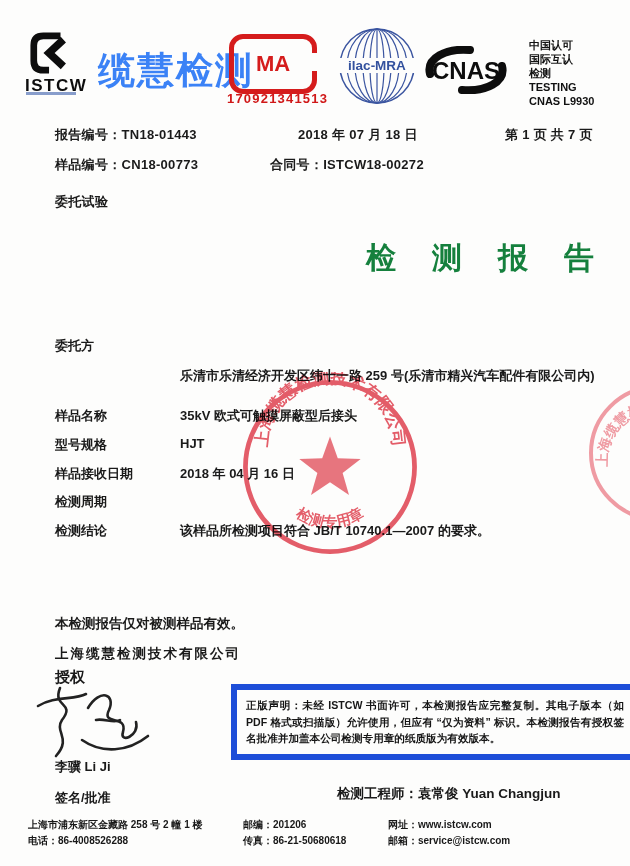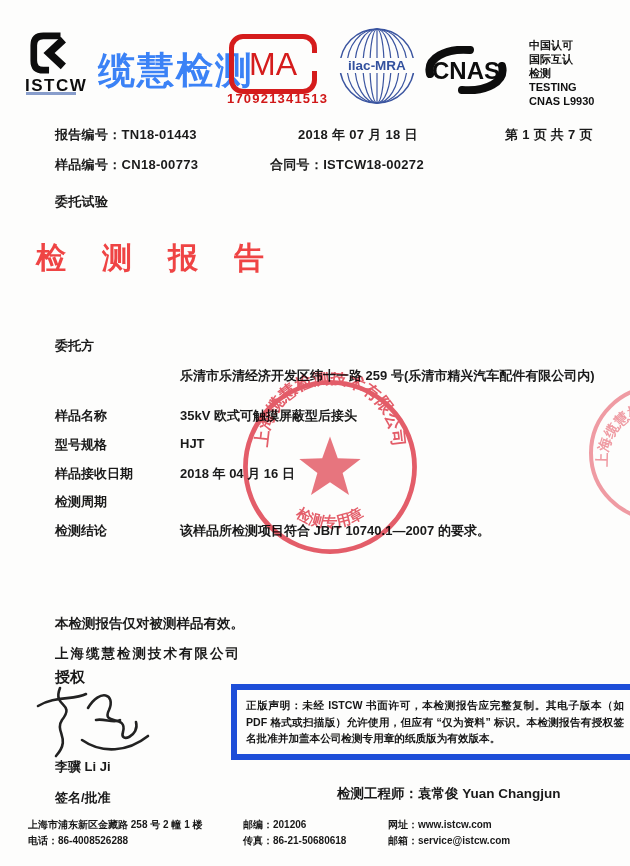--- a/index.html
+++ b/index.html
@@ -15,25 +15,25 @@
   .field-value{font-size:13px;font-weight:700;}
   
   .brand-name{font-size:37px;font-weight:900;letter-spacing:2px;color:#3b82f6;margin-left:24px;}
   .istcw-abbr{font-size:17px;font-weight:900;letter-spacing:1.5px;color:#0d0d0d;}
   .istcw-tagline{width:50px;height:3px;background:#4a6ab0;opacity:.65;}
   .cma-box{
     width:78px;height:50px;border:5px solid #d51c1c;border-radius:14px;
     display:flex;align-items:center;justify-content:center;position:relative;background:transparent;
   }
   .cma-box::after{content:"";position:absolute;right:-6px;top:14px;width:11px;height:18px;background:#fdfdfc;}
-  .cma-letters{font-size:32px;font-weight:400;color:#d51c1c;letter-spacing:0;}
+  .cma-letters{font-size:22px;font-weight:700;color:#d51c1c;letter-spacing:0;}
   .cma-number{font-size:13px;font-weight:700;color:#d01818;letter-spacing:1.2px;}
   .accred{font-size:11px;font-weight:700;line-height:14px;color:#111;}
   
-  .doc-title{font-size:30px;font-weight:700;letter-spacing:36px;text-align:left;color:#ef4444;}
+  .doc-title{font-size:30px;font-weight:700;letter-spacing:36px;text-align:right;color:#15803d;}
   
   .disclaimer{
     width:378px;border:6px solid #1d4ed8;padding:7px 9px;
     font-size:10.6px;line-height:1.58;font-weight:600;color:#161616;
     white-space:normal;text-align:justify;
   }
   .footer-col{font-size:10px;font-weight:600;line-height:16px;color:#181818;}
   .stamp{pointer-events:none;mix-blend-mode:multiply;}
 </style>
 </head>

